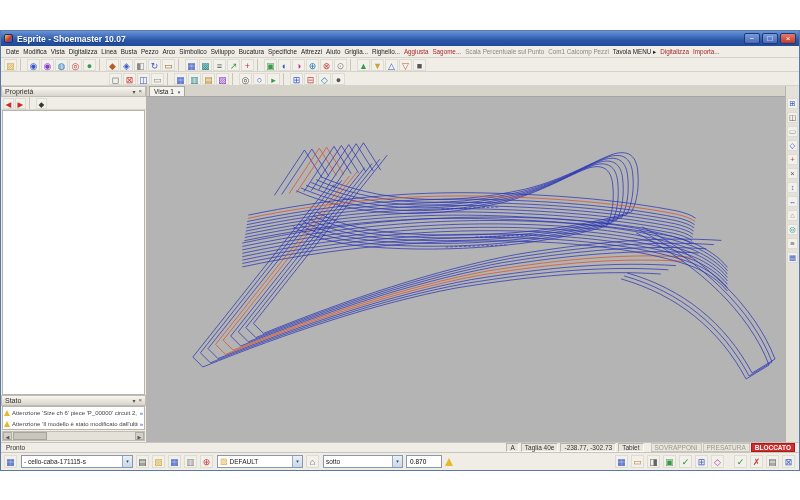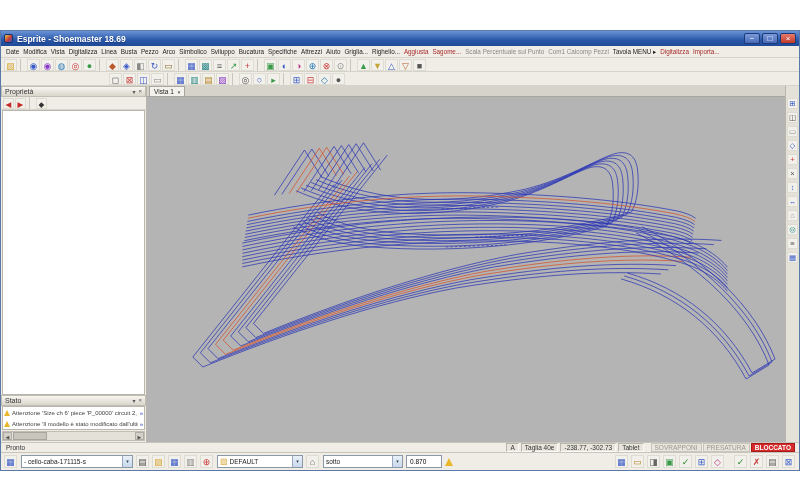--- a/index.html
+++ b/index.html
@@ -104,21 +104,21 @@
   .igroup { display:flex; gap:2px; }
   .wtri.small { border-left-width:4px; border-right-width:4px; border-bottom-width:8px; }
 </style>
 </head>
 <body>
 
 <div class="window">
 
   <div class="titlebar">
     <span class="win-icon"></span>
-    <span class="title">Esprite - Shoemaster 18.69</span>
+    <span class="title">Esprite - Shoemaster 10.07</span>
     <span class="win-controls">
         <span class="wc min">−</span>
         <span class="wc max">□</span>
         <span class="wc close">×</span>
       </span>
   </div>
 
   <div class="menubar">
       <span class="mi st-normal">Date</span>
       <span class="mi st-normal">Modifica</span>

